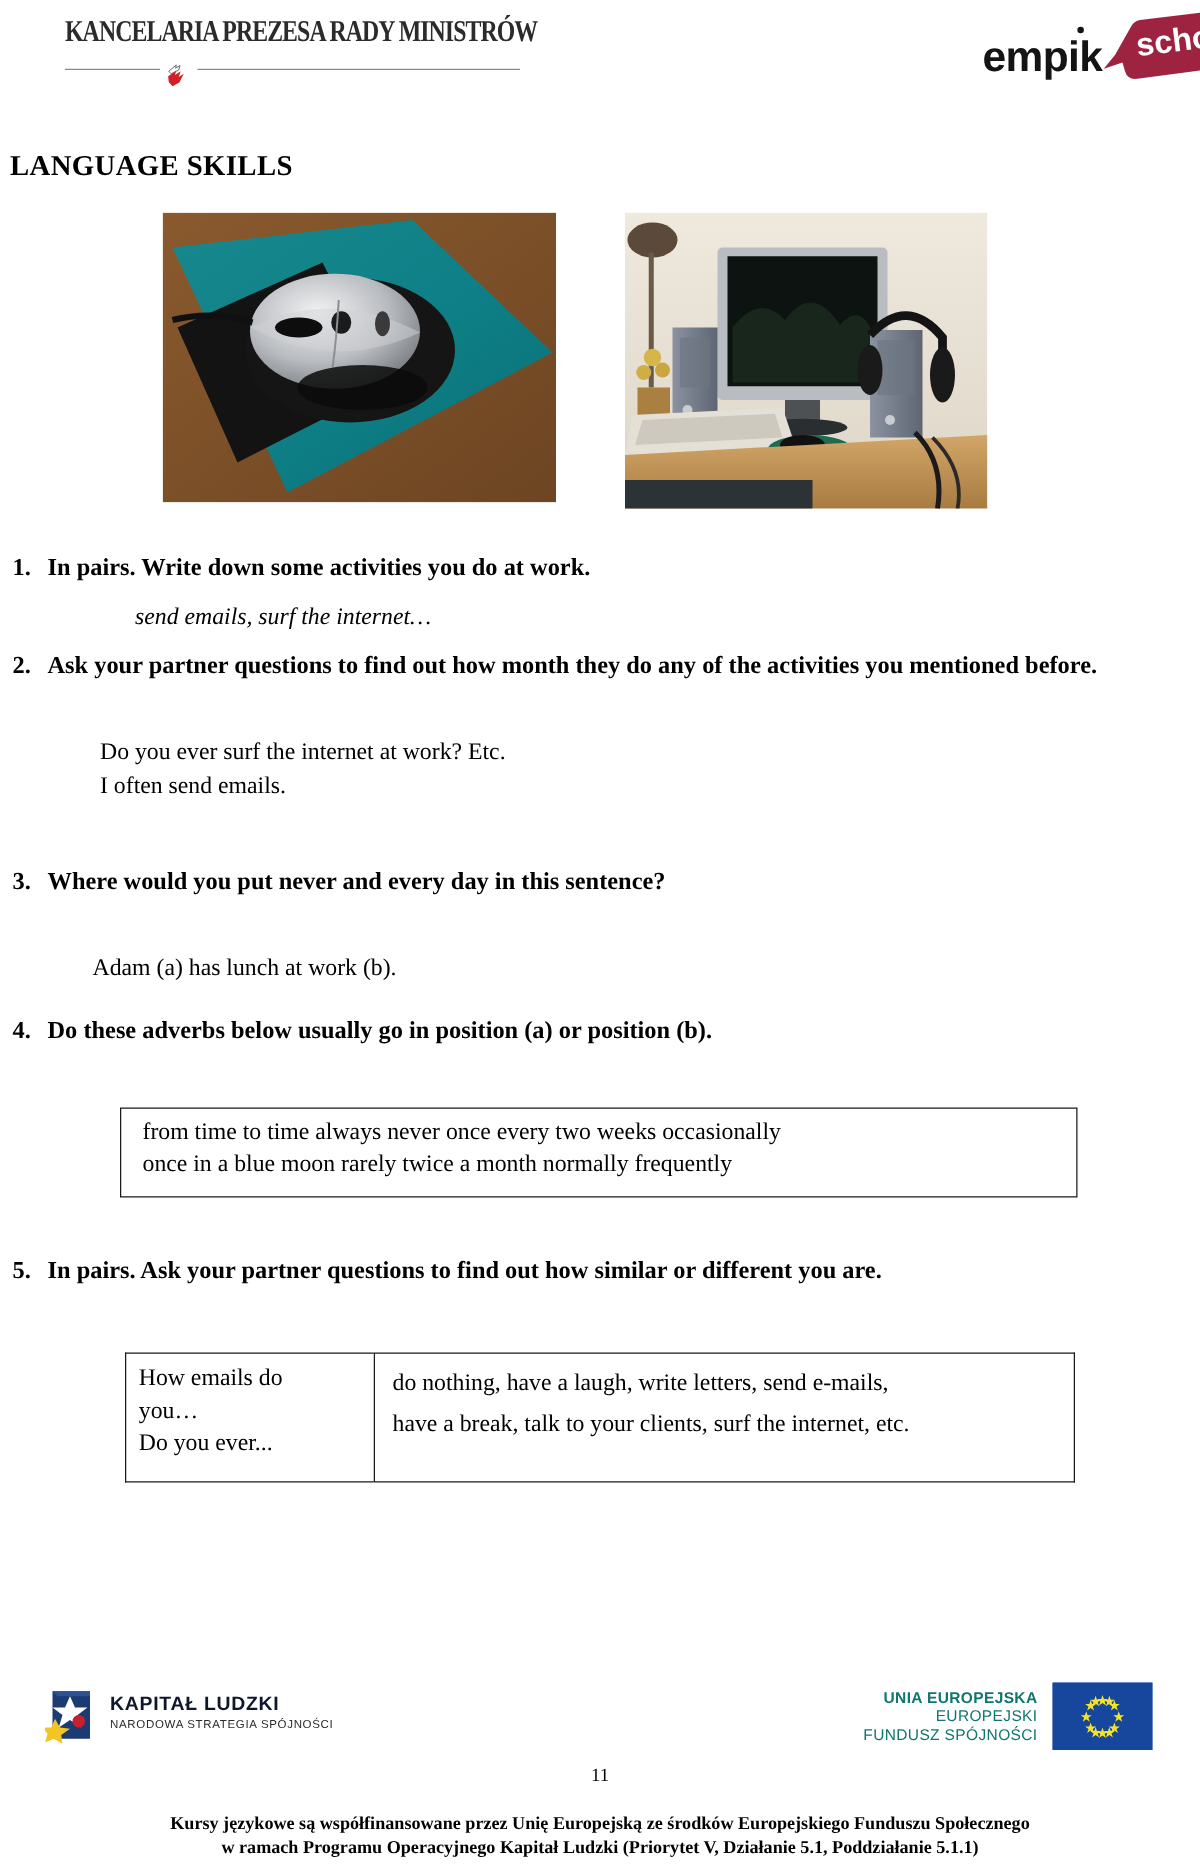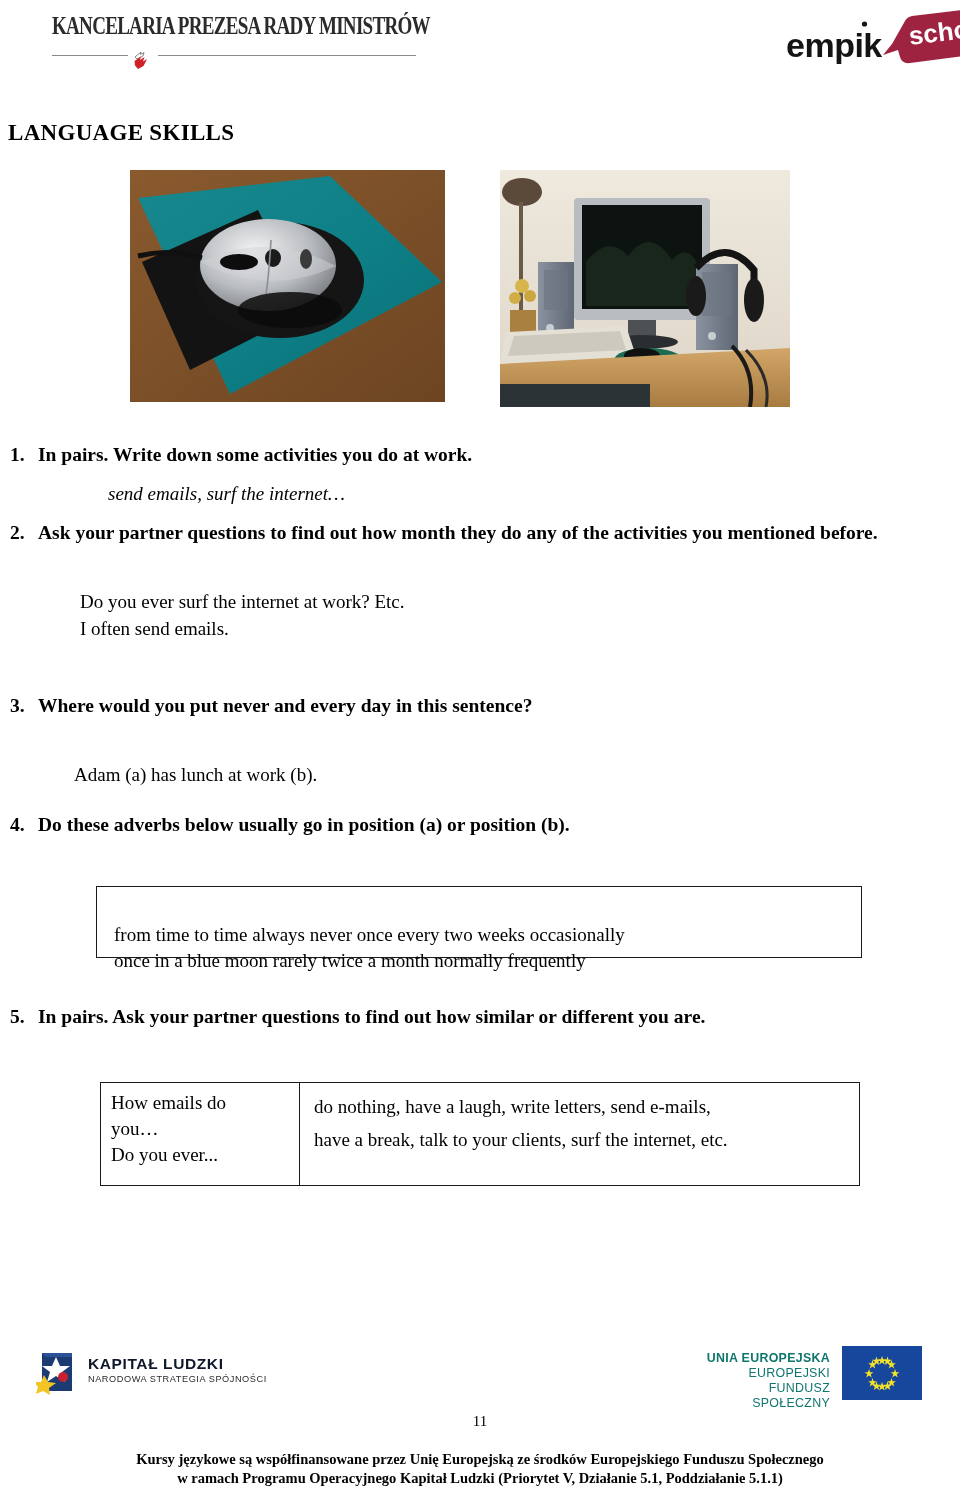--- a/index.html
+++ b/index.html
@@ -153,21 +153,21 @@
     height: 72px;
     border: 1px solid #1a1a1a;
     box-sizing: border-box;
   }
   #adverb-box .adverb-line {
     font-size: 19px;
     line-height: 26px;
     white-space: nowrap;
     padding-left: 17px;
   }
-  #adverb-box .adverb-line:first-child { padding-top: 6px; margin-top: 29px; }
+  #adverb-box .adverb-line:first-child { padding-top: 6px; }
 
   #q5-num   { left: 10px;  top: 1004px; }
   #q5-text  { left: 38px;  top: 1004px; width: 780px; }
 
   
   #prompt-table {
     position: absolute;
     left: 100px;
     top: 1082px;
     width: 760px;
@@ -459,21 +459,21 @@
     <div id="kl-text">
       <div class="kl-main">KAPITAŁ LUDZKI</div>
       <div class="kl-sub">NARODOWA STRATEGIA SPÓJNOŚCI</div>
     </div>
   </div>
 
   <div id="eu-logo">
     <div id="eu-text">
       <div class="eu-l1">UNIA EUROPEJSKA</div>
       <div class="eu-l2">EUROPEJSKI</div>
-      <div class="eu-l3">FUNDUSZ SPOŁECZNY</div>
+      <div class="eu-l3">FUNDUSZ SPÓJNOŚCI</div>
     </div>
     <svg id="eu-flag" viewBox="0 0 80 54">
       <rect x="0" y="0" width="80" height="54" fill="#16479c"></rect>
       <g fill="#f5e32a">
         <polygon points="40,10 41.1,13.2 44.4,13.2 41.7,15.2 42.8,18.4 40,16.4 37.2,18.4 38.3,15.2 35.6,13.2 38.9,13.2"></polygon>
         <polygon points="40,36 41.1,39.2 44.4,39.2 41.7,41.2 42.8,44.4 40,42.4 37.2,44.4 38.3,41.2 35.6,39.2 38.9,39.2"></polygon>
         <polygon points="27,23 28.1,26.2 31.4,26.2 28.7,28.2 29.8,31.4 27,29.4 24.2,31.4 25.3,28.2 22.6,26.2 25.9,26.2"></polygon>
         <polygon points="53,23 54.1,26.2 57.4,26.2 54.7,28.2 55.8,31.4 53,29.4 50.2,31.4 51.3,28.2 48.6,26.2 51.9,26.2"></polygon>
         <polygon points="30.5,14 31.6,17.2 34.9,17.2 32.2,19.2 33.3,22.4 30.5,20.4 27.7,22.4 28.8,19.2 26.1,17.2 29.4,17.2"></polygon>
         <polygon points="49.5,14 50.6,17.2 53.9,17.2 51.2,19.2 52.3,22.4 49.5,20.4 46.7,22.4 47.8,19.2 45.1,17.2 48.4,17.2"></polygon>

